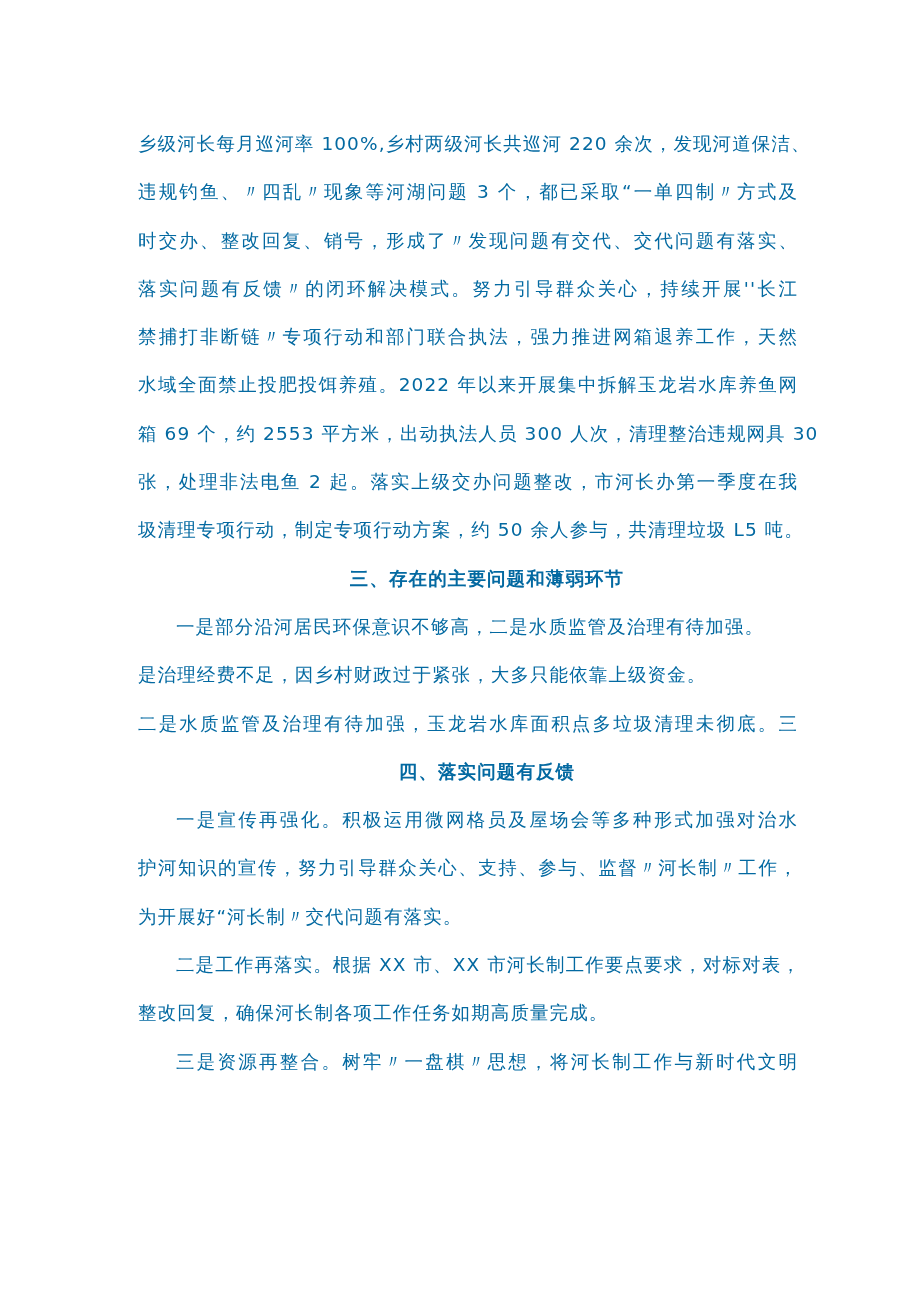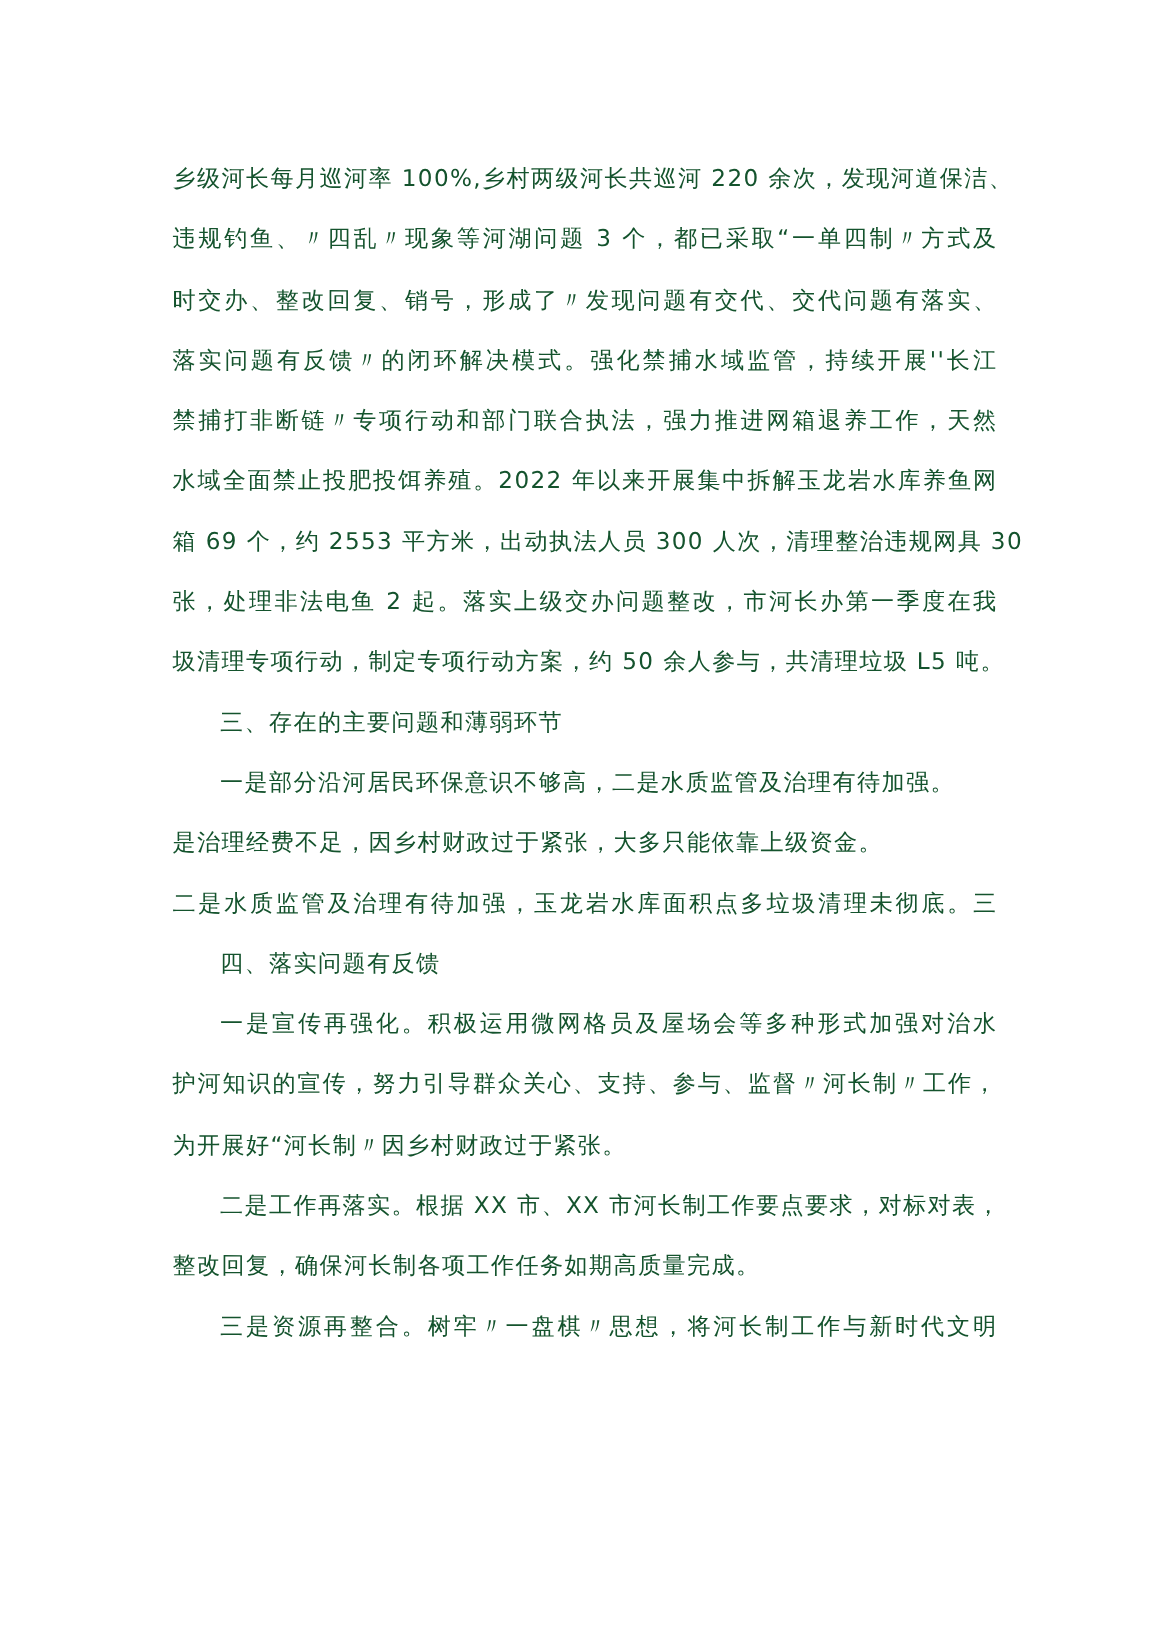--- a/index.html
+++ b/index.html
@@ -4,50 +4,50 @@
 <style>
   html, body { margin: 0; padding: 0; background: #ffffff; }
   body { width: 920px; height: 1301px; position: relative; overflow: hidden; }
   .page {
     position: absolute;
     left: 138px;
     top: 120px;
     width: 660px;
     font-family: "DejaVu Sans", "Liberation Sans", sans-serif;
     font-size: 18.5px;
-    color: #14532d;
+    color: #0369a1;
     letter-spacing: 1.1px;
   }
   .line {
     height: 48.3px;
     line-height: 48.3px;
     white-space: nowrap;
     overflow: visible;
   }
   .indent { padding-left: 38px; }
-  .heading { font-weight: normal; }
+  .heading { font-weight: bold; text-align: center; }
   .justify { text-align: justify; text-align-last: justify; }
 </style>
 </head>
 <body>
 
 <div class="page">
   <div class="line justify">乡级河长每月巡河率 100%,乡村两级河长共巡河 220 余次，发现河道保洁、</div>
   <div class="line justify">违规钓鱼、〃四乱〃现象等河湖问题 3 个，都已采取“一单四制〃方式及</div>
   <div class="line justify">时交办、整改回复、销号，形成了〃发现问题有交代、交代问题有落实、</div>
-  <div class="line justify">落实问题有反馈〃的闭环解决模式。强化禁捕水域监管，持续开展''长江</div>
+  <div class="line justify">落实问题有反馈〃的闭环解决模式。努力引导群众关心，持续开展''长江</div>
   <div class="line justify">禁捕打非断链〃专项行动和部门联合执法，强力推进网箱退养工作，天然</div>
   <div class="line justify">水域全面禁止投肥投饵养殖。2022 年以来开展集中拆解玉龙岩水库养鱼网</div>
   <div class="line justify">箱 69 个，约 2553 平方米，出动执法人员 300 人次，清理整治违规网具 30</div>
   <div class="line justify">张，处理非法电鱼 2 起。落实上级交办问题整改，市河长办第一季度在我</div>
   <div class="line">圾清理专项行动，制定专项行动方案，约 50 余人参与，共清理垃圾 L5 吨。</div>
   <div class="line indent heading">三、存在的主要问题和薄弱环节</div>
   <div class="line indent">一是部分沿河居民环保意识不够高，二是水质监管及治理有待加强。</div>
   <div class="line">是治理经费不足，因乡村财政过于紧张，大多只能依靠上级资金。</div>
   <div class="line justify">二是水质监管及治理有待加强，玉龙岩水库面积点多垃圾清理未彻底。三</div>
   <div class="line indent heading">四、落实问题有反馈</div>
   <div class="line indent justify">一是宣传再强化。积极运用微网格员及屋场会等多种形式加强对治水</div>
   <div class="line justify">护河知识的宣传，努力引导群众关心、支持、参与、监督〃河长制〃工作，</div>
-  <div class="line">为开展好“河长制〃因乡村财政过于紧张。</div>
+  <div class="line">为开展好“河长制〃交代问题有落实。</div>
   <div class="line indent justify">二是工作再落实。根据 XX 市、XX 市河长制工作要点要求，对标对表，</div>
   <div class="line">整改回复，确保河长制各项工作任务如期高质量完成。</div>
   <div class="line indent justify">三是资源再整合。树牢〃一盘棋〃思想，将河长制工作与新时代文明</div>
 </div>
 
 </body></html>

